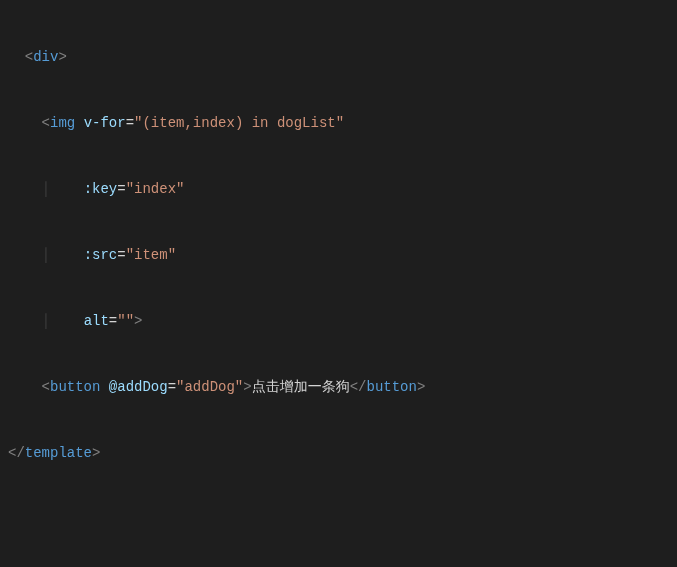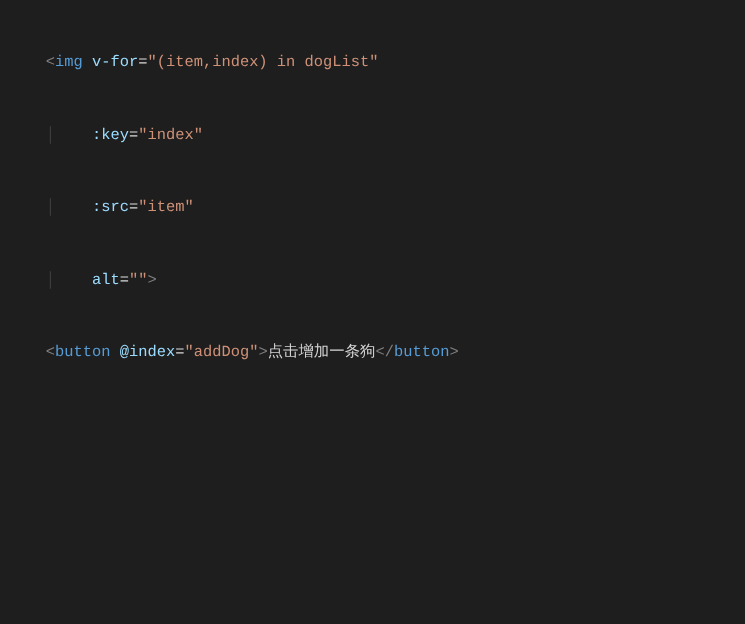--- a/index.html
+++ b/index.html
@@ -25,25 +25,27 @@
   .t-blue   { color: #569cd6; }
   .t-attr   { color: #9cdcfe; text-align: center; }
   .t-str    { color: #ce9178; }
   .t-white  { color: #d4d4d4; }
   .indent-guide { color: #404040; }
 </style>
 </head>
 <body>
 
 <div class="editor">
+  <div class="line">  <span class="t-gray">&lt;</span><span class="t-blue">div</span><span class="t-gray">&gt;</span></div>
   <div class="line">    <span class="t-gray">&lt;</span><span class="t-blue">img</span> <span class="t-attr">v-for</span><span class="t-white">=</span><span class="t-str">"(item,index) in dogList"</span></div>
   <div class="line">    <span class="indent-guide">│    </span><span class="t-attr">:key</span><span class="t-white">=</span><span class="t-str">"index"</span></div>
   <div class="line">    <span class="indent-guide">│    </span><span class="t-attr">:src</span><span class="t-white">=</span><span class="t-str">"item"</span></div>
   <div class="line">    <span class="indent-guide">│    </span><span class="t-attr">alt</span><span class="t-white">=</span><span class="t-str">""</span><span class="t-gray">&gt;</span></div>
-  <div class="line">    <span class="t-gray">&lt;</span><span class="t-blue">button</span> <span class="t-attr">@index</span><span class="t-white">=</span><span class="t-str">"addDog"</span><span class="t-gray">&gt;</span><span class="t-white">点击增加一条狗</span><span class="t-gray">&lt;/</span><span class="t-blue">button</span><span class="t-gray">&gt;</span></div>
+  <div class="line">    <span class="t-gray">&lt;</span><span class="t-blue">button</span> <span class="t-attr">@addDog</span><span class="t-white">=</span><span class="t-str">"addDog"</span><span class="t-gray">&gt;</span><span class="t-white">点击增加一条狗</span><span class="t-gray">&lt;/</span><span class="t-blue">button</span><span class="t-gray">&gt;</span></div>
+  <div class="line"><span class="t-gray">&lt;/</span><span class="t-blue">template</span><span class="t-gray">&gt;</span></div>
   
   
   
   
   
   
   
   
   
   

